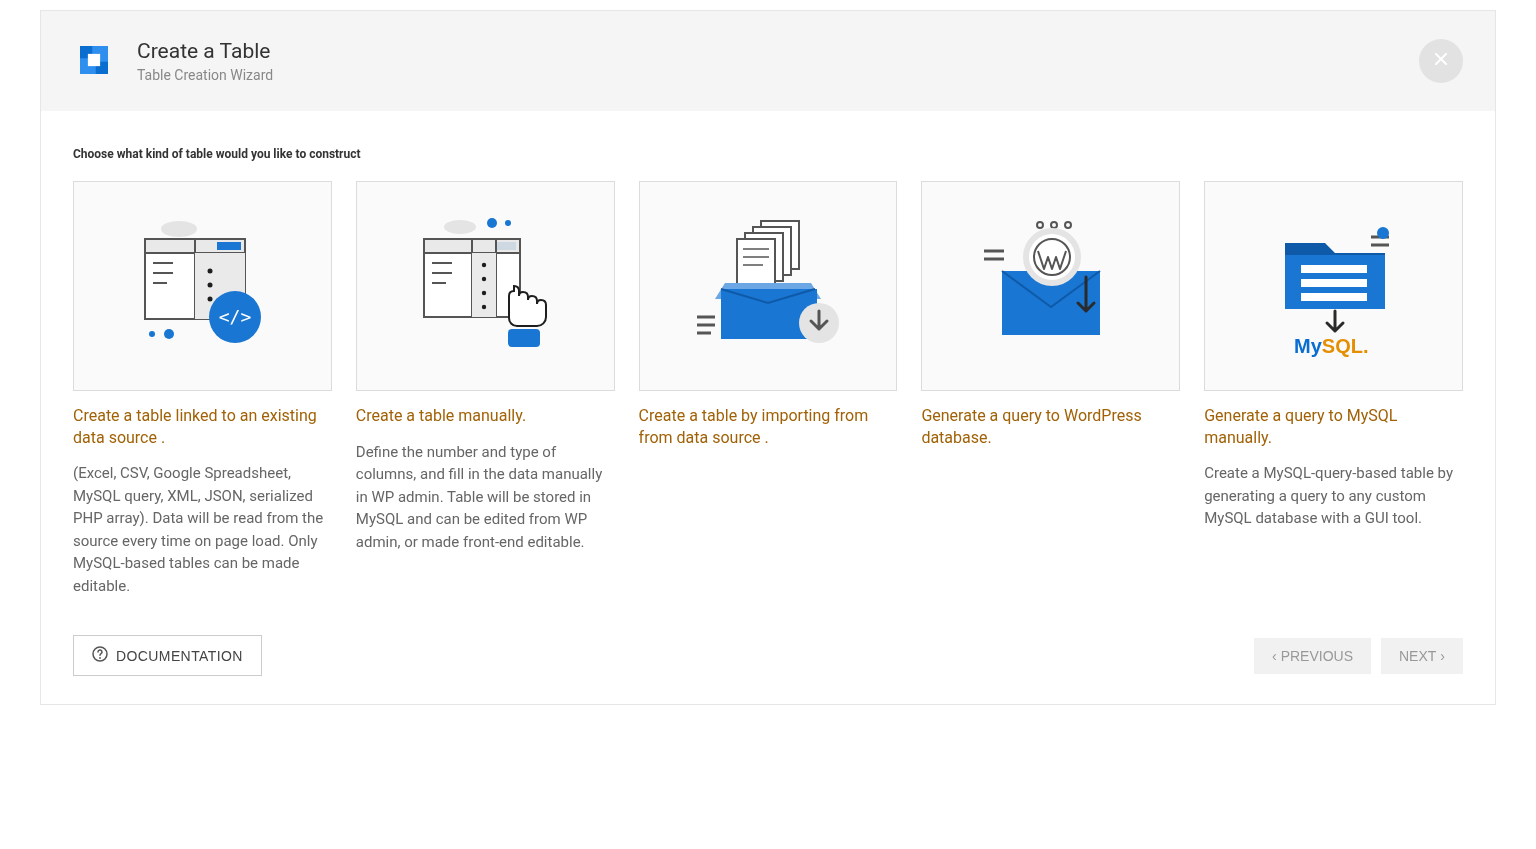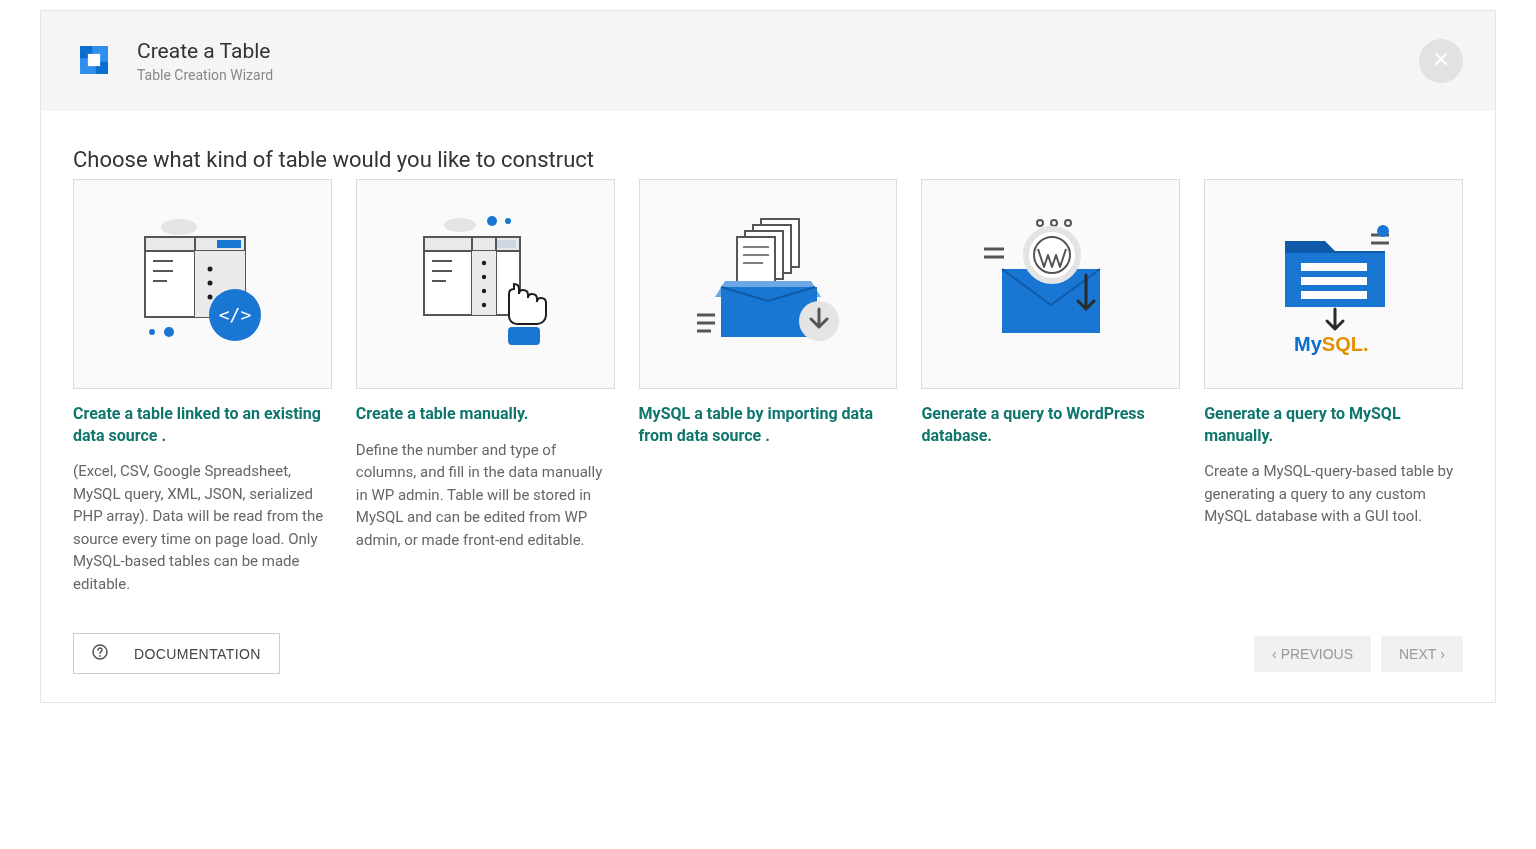--- a/index.html
+++ b/index.html
@@ -50,24 +50,24 @@
     display: flex;
     align-items: center;
     justify-content: center;
     cursor: pointer;
   }
   .close-btn svg { width: 16px; height: 16px; }
   .wizard-body {
     padding: 36px 32px 24px;
   }
   .prompt {
-    font-size: 22px;
-    font-weight: 400;
+    font-size: 12px;
+    font-weight: 700;
     color: #333;
-    margin-bottom: 7px;
+    margin-bottom: 20px;
   }
   .options {
     display: flex;
     gap: 24px;
   }
   .option {
     flex: 1 1 0;
     min-width: 0;
   }
   .option-illus {
@@ -75,22 +75,22 @@
     background: #fafafa;
     height: 210px;
     display: flex;
     align-items: center;
     justify-content: center;
     cursor: pointer;
   }
   .option-illus svg { width: 170px; height: 170px; }
   .option-title {
     font-size: 16px;
-    font-weight: 700;
-    color: #0f766e;
+    font-weight: 400;
+    color: #a16207;
     margin-top: 14px;
     line-height: 1.35;
   }
   .option-desc {
     font-size: 15px;
     color: #666;
     margin-top: 14px;
     line-height: 1.5;
   }
   .wizard-footer {
@@ -98,21 +98,21 @@
     align-items: center;
     justify-content: space-between;
     padding: 14px 32px 28px;
   }
   .doc-btn {
     border: 1px solid #ccc;
     background: #fff;
     padding: 10px 18px;
     display: inline-flex;
     align-items: center;
-    gap: 26px;
+    gap: 8px;
     font-size: 14px;
     letter-spacing: 0.4px;
     color: #444;
     cursor: pointer;
   }
   .nav-btns { display: flex; gap: 10px; }
   .nav-btn {
     background: #f1f1f1;
     border: none;
     padding: 10px 18px;
@@ -232,21 +232,21 @@
 
               <line x1="14" y1="118" x2="32" y2="118" stroke="#555" stroke-width="3"></line>
               <line x1="14" y1="126" x2="32" y2="126" stroke="#555" stroke-width="3"></line>
               <line x1="14" y1="134" x2="28" y2="134" stroke="#555" stroke-width="3"></line>
 
               <circle cx="136" cy="124" r="20" fill="#e4e4e4"></circle>
               <path d="M136 112 v18 M128 122 l8 8 l8 -8" stroke="#555" stroke-width="3" fill="none" stroke-linecap="round" stroke-linejoin="round"></path>
             </svg>
           </span>
         </div>
-        <div class="option-title">MySQL a table by importing data from data source .</div>
+        <div class="option-title">Create a table by importing from from data source .</div>
       </div>
 
       <div class="option">
         <div class="option-illus">
           <span>
             <svg viewBox="0 0 170 170">
               <circle cx="74" cy="26" r="3" fill="none" stroke="#555" stroke-width="2"></circle>
               <circle cx="88" cy="26" r="3" fill="none" stroke="#555" stroke-width="2"></circle>
               <circle cx="102" cy="26" r="3" fill="none" stroke="#555" stroke-width="2"></circle>
               <line x1="18" y1="52" x2="38" y2="52" stroke="#555" stroke-width="3"></line>

